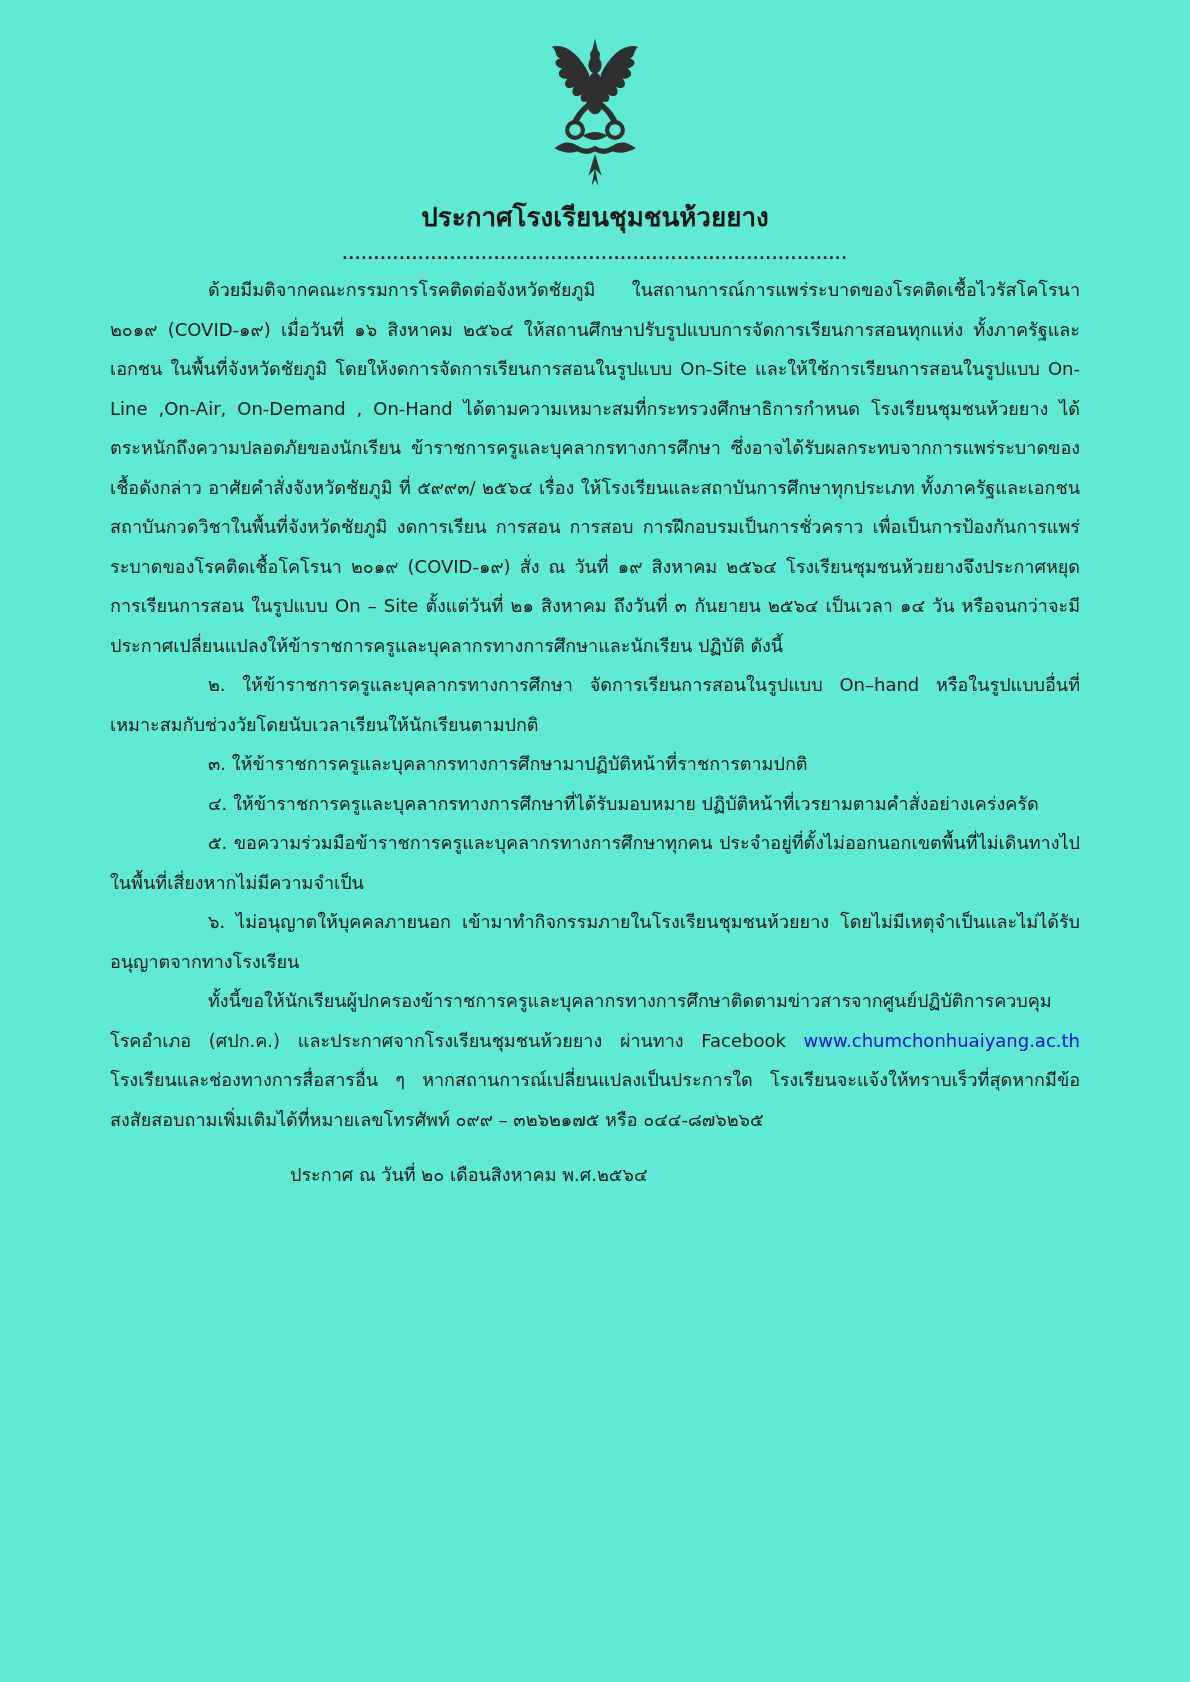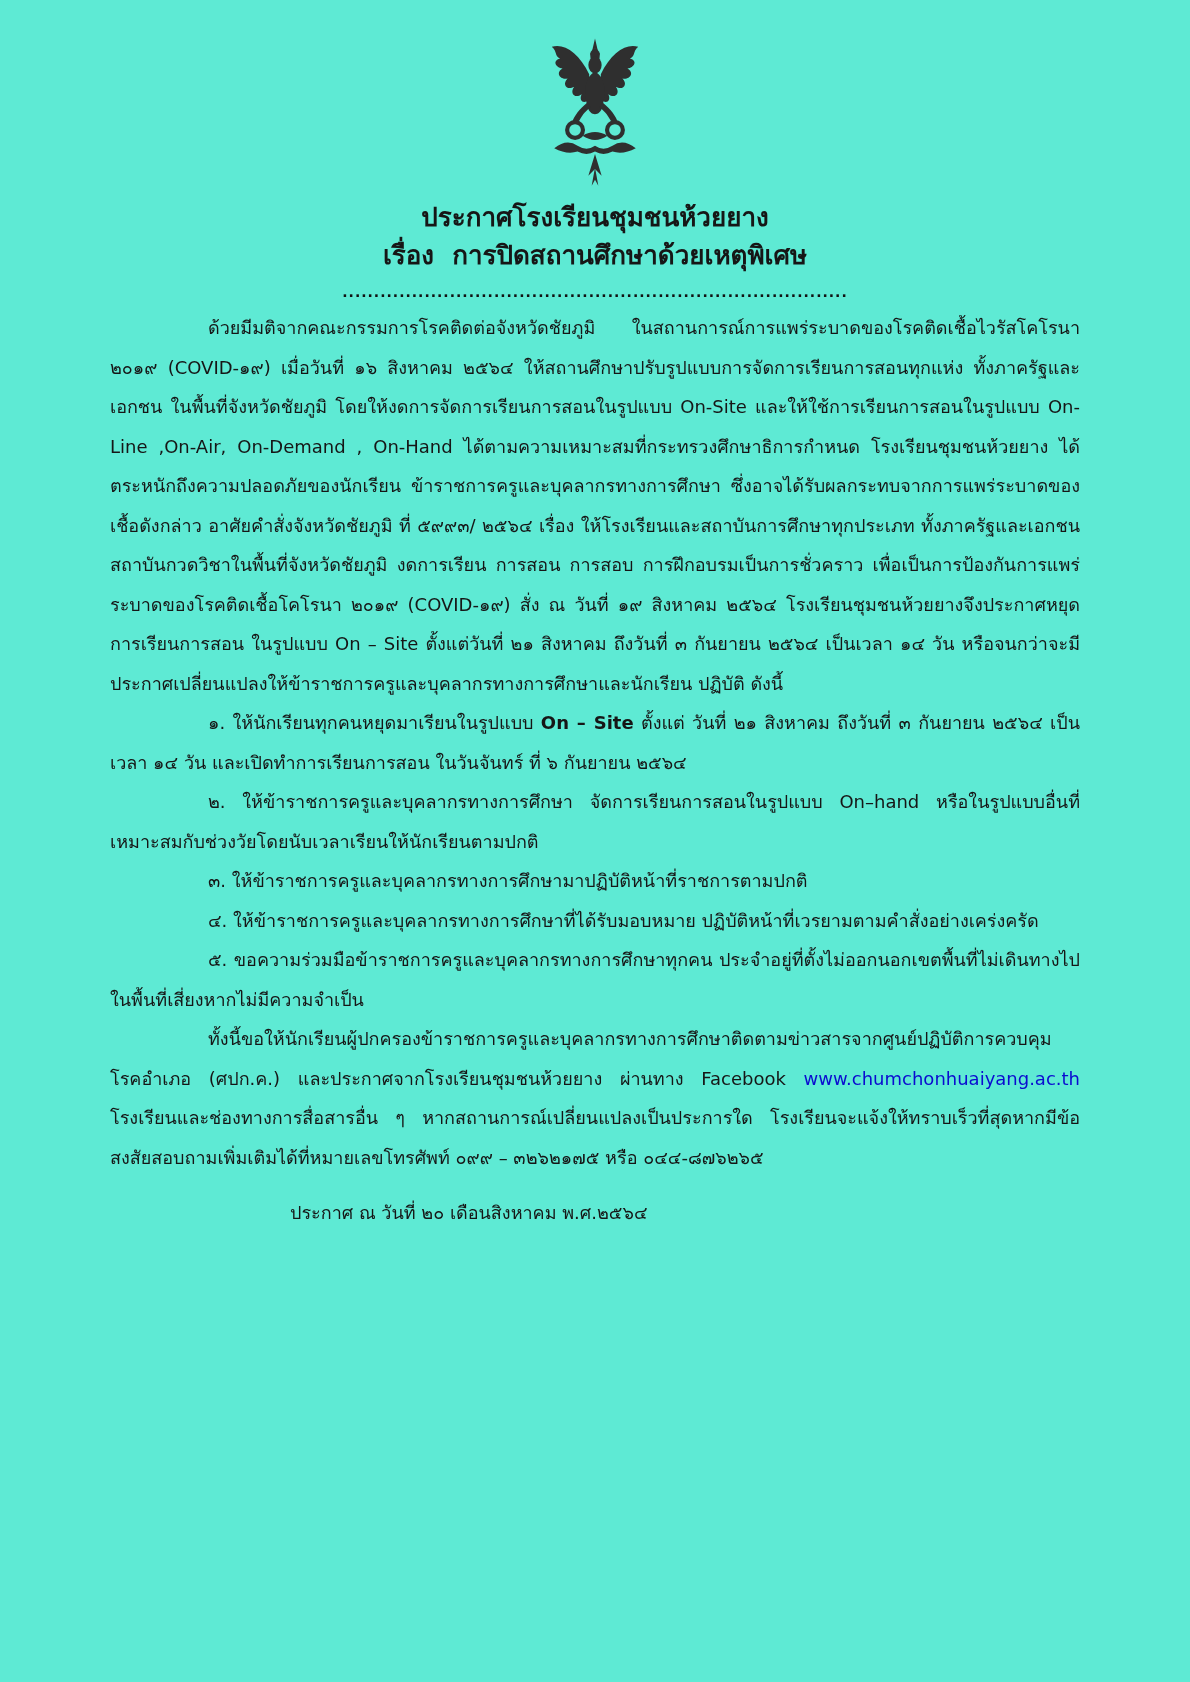--- a/index.html
+++ b/index.html
@@ -53,34 +53,33 @@
         <path d="M50,120 Q65,111 80,120 Q65,130 50,120 Z"></path>
         <path d="M16,135 Q31,123 44,132 Q55,139 65,132 Q75,139 86,132 Q99,123 114,135 Q99,143 86,139 Q75,145 65,139 Q55,145 44,139 Q31,143 16,135 Z"></path>
         <path d="M65,142 L73,168 L65,160 L57,168 Z"></path>
         <path d="M65,158 L69,180 L65,173 L61,180 Z"></path>
       </g>
     </svg>
   </div>
 
   <div class="title-block">
     <div class="t-line">ประกาศโรงเรียนชุมชนห้วยยาง</div>
-    <div class="t-line">เรื่อง  การปิดสถานศึกษาด้วยเหตุพิเศษ</div>
     <div class="dotted">................................................................................</div>
   </div>
 
   <div class="content body-text">
 
     <p class="indent">ด้วยมีมติจากคณะกรรมการโรคติดต่อจังหวัดชัยภูมิ ในสถานการณ์การแพร่ระบาดของโรคติดเชื้อไวรัสโคโรนา ๒๐๑๙ (COVID-๑๙) เมื่อวันที่ ๑๖ สิงหาคม ๒๕๖๔ ให้สถานศึกษาปรับรูปแบบการจัดการเรียนการสอนทุกแห่ง ทั้งภาครัฐและเอกชน ในพื้นที่จังหวัดชัยภูมิ โดยให้งดการจัดการเรียนการสอนในรูปแบบ On-Site และให้ใช้การเรียนการสอนในรูปแบบ On-Line ,On-Air, On-Demand , On-Hand ได้ตามความเหมาะสมที่กระทรวงศึกษาธิการกำหนด โรงเรียนชุมชนห้วยยาง ได้ตระหนักถึงความปลอดภัยของนักเรียน ข้าราชการครูและบุคลากรทางการศึกษา ซึ่งอาจได้รับผลกระทบจากการแพร่ระบาดของเชื้อดังกล่าว อาศัยคำสั่งจังหวัดชัยภูมิ ที่ ๕๙๙๓/ ๒๕๖๔ เรื่อง ให้โรงเรียนและสถาบันการศึกษาทุกประเภท ทั้งภาครัฐและเอกชน สถาบันกวดวิชาในพื้นที่จังหวัดชัยภูมิ งดการเรียน การสอน การสอบ การฝึกอบรมเป็นการชั่วคราว เพื่อเป็นการป้องกันการแพร่ระบาดของโรคติดเชื้อโคโรนา ๒๐๑๙ (COVID-๑๙) สั่ง ณ วันที่ ๑๙ สิงหาคม ๒๕๖๔ โรงเรียนชุมชนห้วยยางจึงประกาศหยุดการเรียนการสอน ในรูปแบบ On – Site ตั้งแต่วันที่ ๒๑ สิงหาคม ถึงวันที่ ๓ กันยายน ๒๕๖๔ เป็นเวลา ๑๔ วัน หรือจนกว่าจะมีประกาศเปลี่ยนแปลงให้ข้าราชการครูและบุคลากรทางการศึกษาและนักเรียน ปฏิบัติ ดังนี้</p>
 
-    <p class="indent"><span>๑. ให้นักเรียนทุกคนหยุดมาเรียนในรูปแบบ </span><span class="bold">On – Site</span><span> ตั้งแต่ วันที่ ๒๑ สิงหาคม ถึงวันที่ ๓ กันยายน ๒๕๖๔ เป็นเวลา ๑๔ วัน และเปิดทำการเรียนการสอน ในวันจันทร์ ที่ ๖ กันยายน ๒๕๖๔</span></p>
 
     <p class="indent">๒. ให้ข้าราชการครูและบุคลากรทางการศึกษา จัดการเรียนการสอนในรูปแบบ On–hand หรือในรูปแบบอื่นที่เหมาะสมกับช่วงวัยโดยนับเวลาเรียนให้นักเรียนตามปกติ</p>
     <p class="indent">๓. ให้ข้าราชการครูและบุคลากรทางการศึกษามาปฏิบัติหน้าที่ราชการตามปกติ</p>
     <p class="indent">๔. ให้ข้าราชการครูและบุคลากรทางการศึกษาที่ได้รับมอบหมาย ปฏิบัติหน้าที่เวรยามตามคำสั่งอย่างเคร่งครัด</p>
     <p class="indent">๕. ขอความร่วมมือข้าราชการครูและบุคลากรทางการศึกษาทุกคน ประจำอยู่ที่ตั้งไม่ออกนอกเขตพื้นที่ไม่เดินทางไปในพื้นที่เสี่ยงหากไม่มีความจำเป็น</p>
+    <p class="indent">๖. ไม่อนุญาตให้บุคคลภายนอก เข้ามาทำกิจกรรมภายในโรงเรียนชุมชนห้วยยาง โดยไม่มีเหตุจำเป็นและไม่ได้รับอนุญาตจากทางโรงเรียน</p>
 
     <p class="indent"><span>ทั้งนี้ขอให้นักเรียนผู้ปกครองข้าราชการครูและบุคลากรทางการศึกษาติดตามข่าวสารจากศูนย์ปฏิบัติการควบคุมโรคอำเภอ (ศปก.ค.) และประกาศจากโรงเรียนชุมชนห้วยยาง ผ่านทาง Facebook </span><a class="doc-link">www.chumchonhuaiyang.ac.th</a><span> โรงเรียนและช่องทางการสื่อสารอื่น ๆ หากสถานการณ์เปลี่ยนแปลงเป็นประการใด โรงเรียนจะแจ้งให้ทราบเร็วที่สุดหากมีข้อสงสัยสอบถามเพิ่มเติมได้ที่หมายเลขโทรศัพท์ ๐๙๙ – ๓๒๖๒๑๗๕ หรือ ๐๔๔-๘๗๖๒๖๕</span></p>
 
 
     <p class="date-line">ประกาศ ณ วันที่ ๒๐ เดือนสิงหาคม พ.ศ.๒๕๖๔</p>
   </div>
 
 </div>
 
 </body></html>

